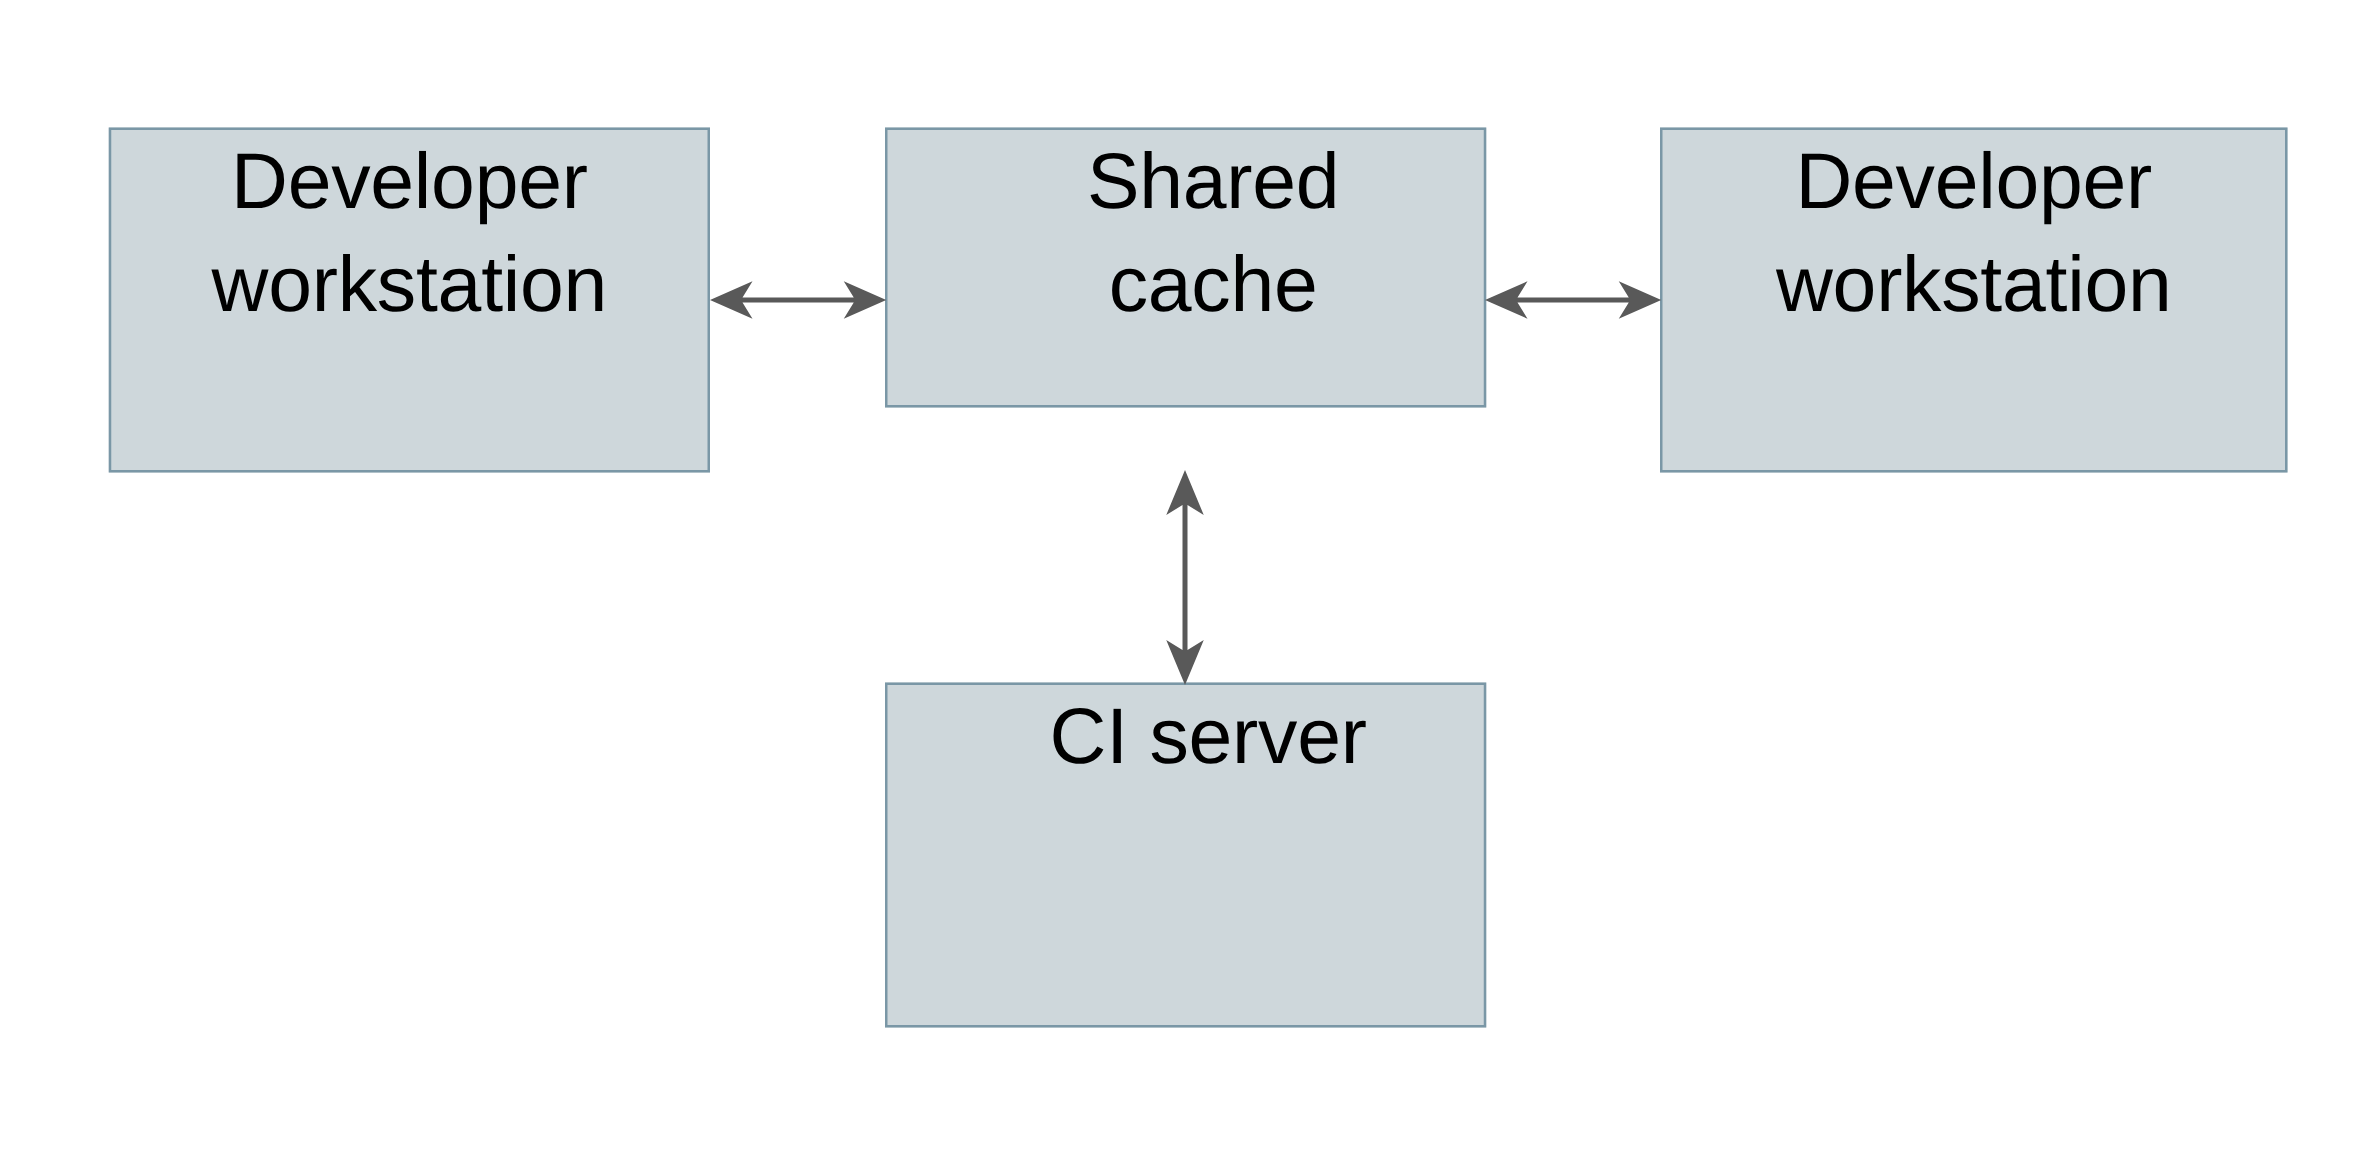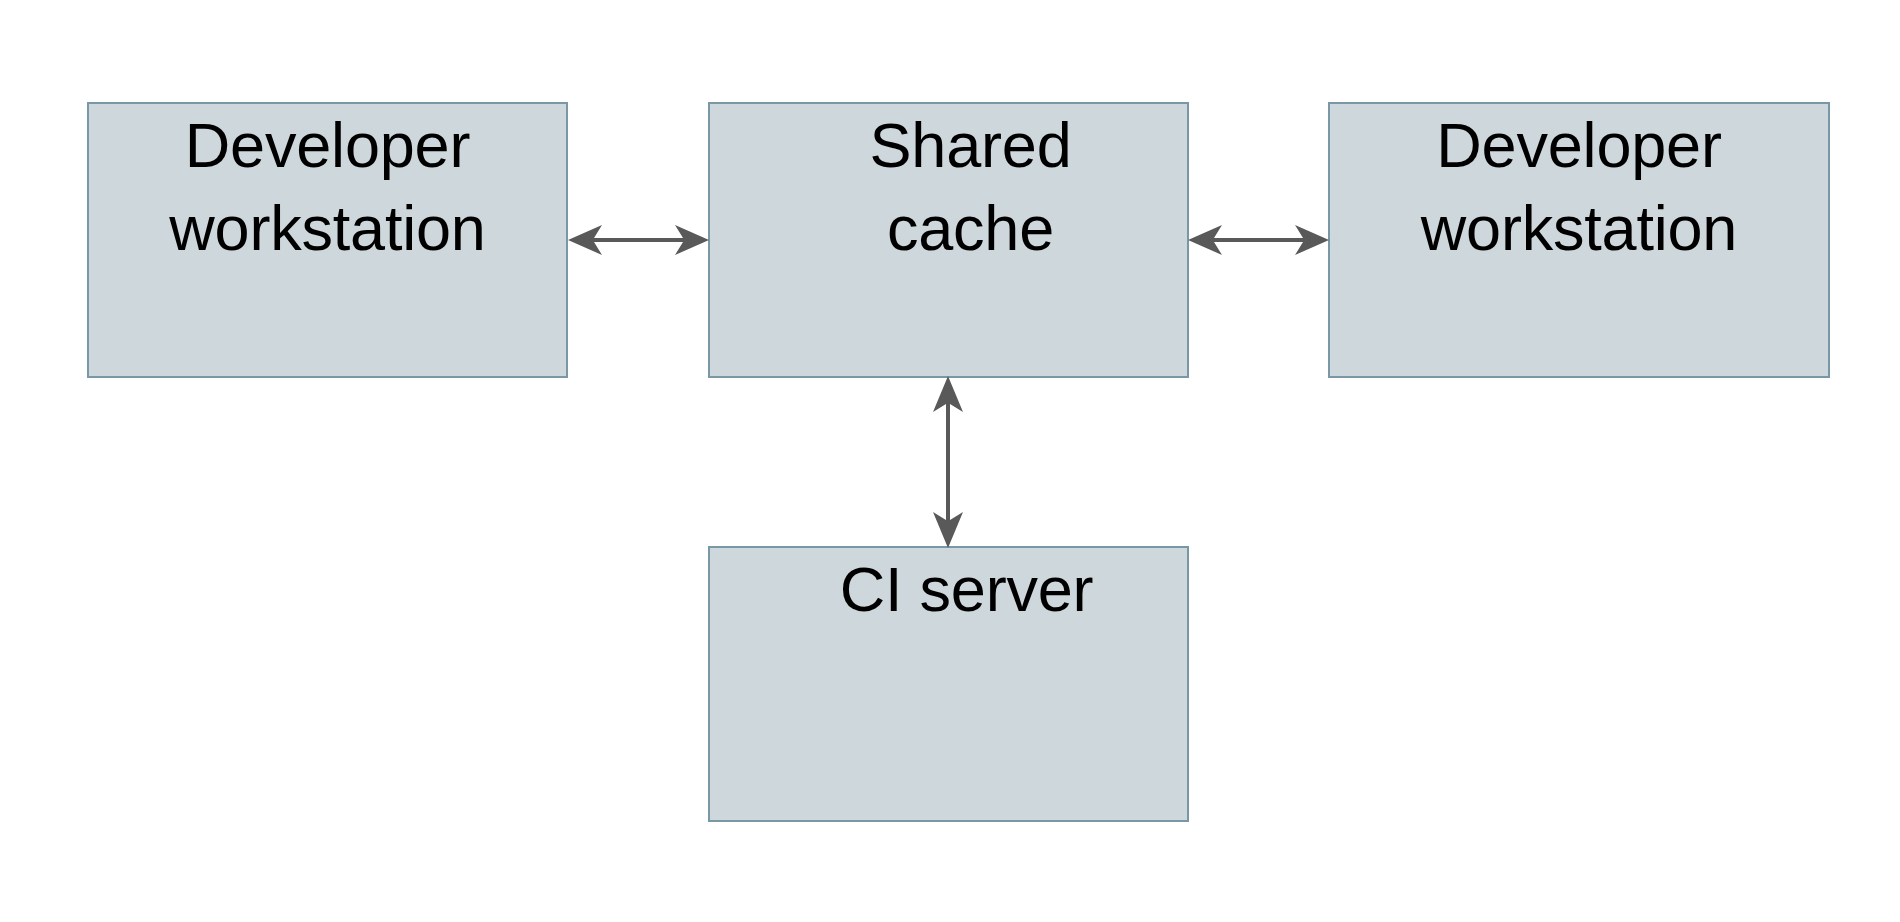--- a/index.html
+++ b/index.html
@@ -32,21 +32,21 @@
   .node-label {
     font-size: 63px;
     line-height: 1.32;
     color: #000000;
     font-weight: 400;
     letter-spacing: -0.2px;
     white-space: pre-line;
     padding: 0 6px;
   }
   #node-dev-left  { left: 87px;   top: 102px; width: 481px; height: 276px; }
-  #node-shared    { left: 708px;  top: 102px; width: 481px; height: 276px; padding-left: 44px; }
+  #node-shared    { left: 708px;  top: 102px; width: 481px; height: 224px; padding-left: 44px; }
   #node-dev-right { left: 1328px; top: 102px; width: 502px; height: 276px; }
   #node-ci        { left: 708px;  top: 546px; width: 481px; height: 276px; padding-left: 36px; }
 
   .connector {
     position: absolute;
     overflow: visible;
   }
   #conn-left-shared  { left: 568px;  top: 214px; width: 141px; height: 52px; }
   #conn-shared-right { left: 1188px; top: 214px; width: 141px; height: 52px; }
   #conn-shared-ci    { left: 922px;  top: 376px; width: 52px;  height: 172px; }

